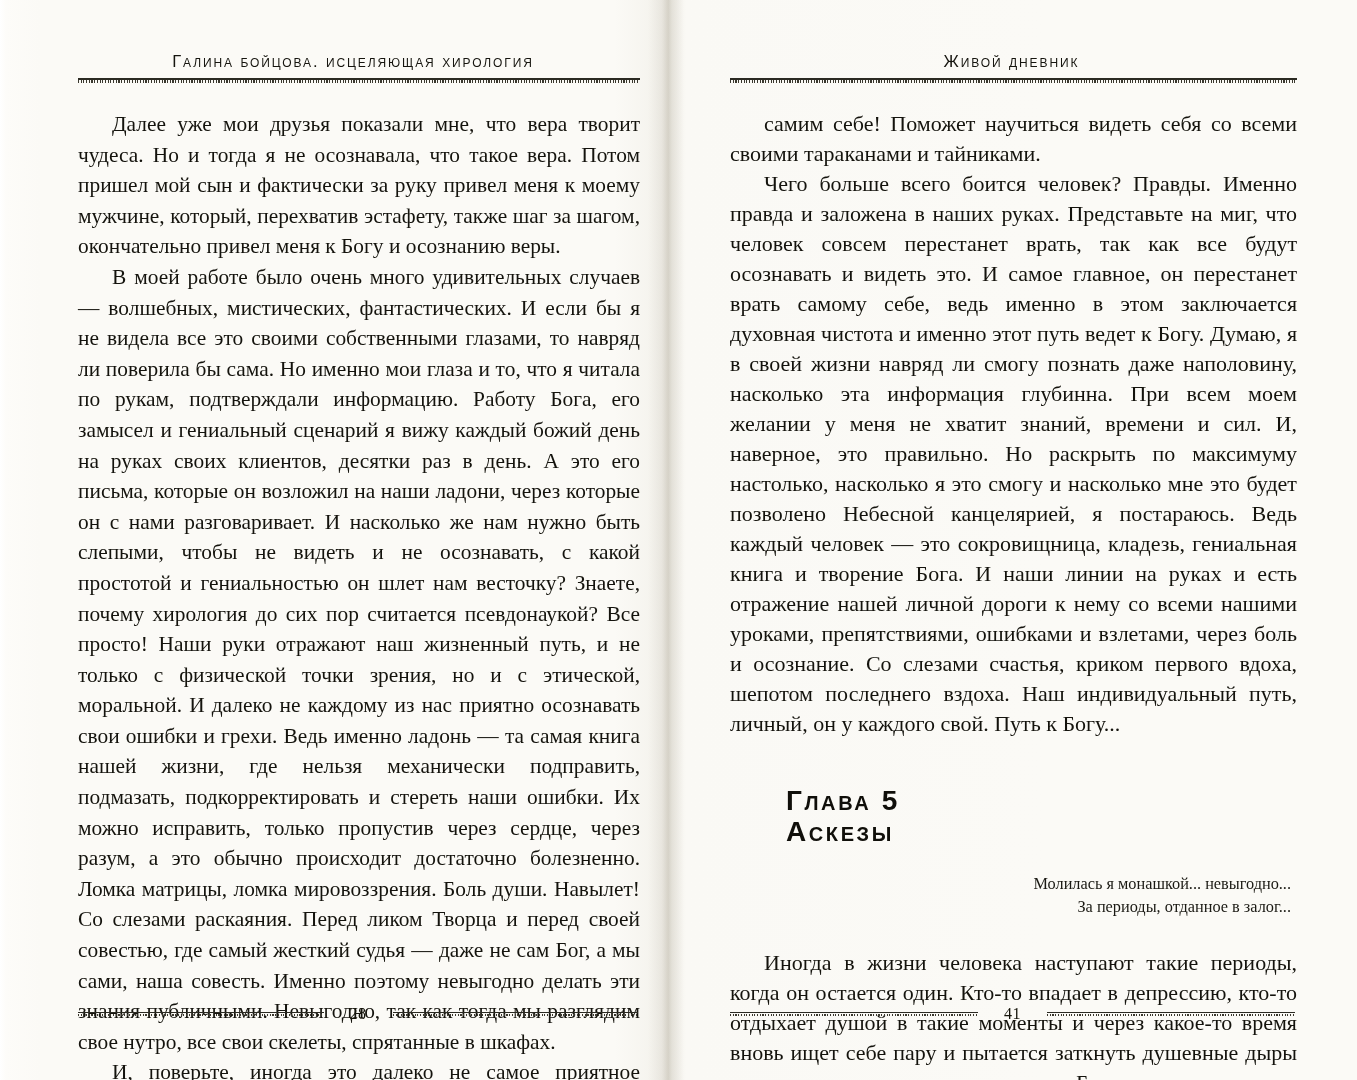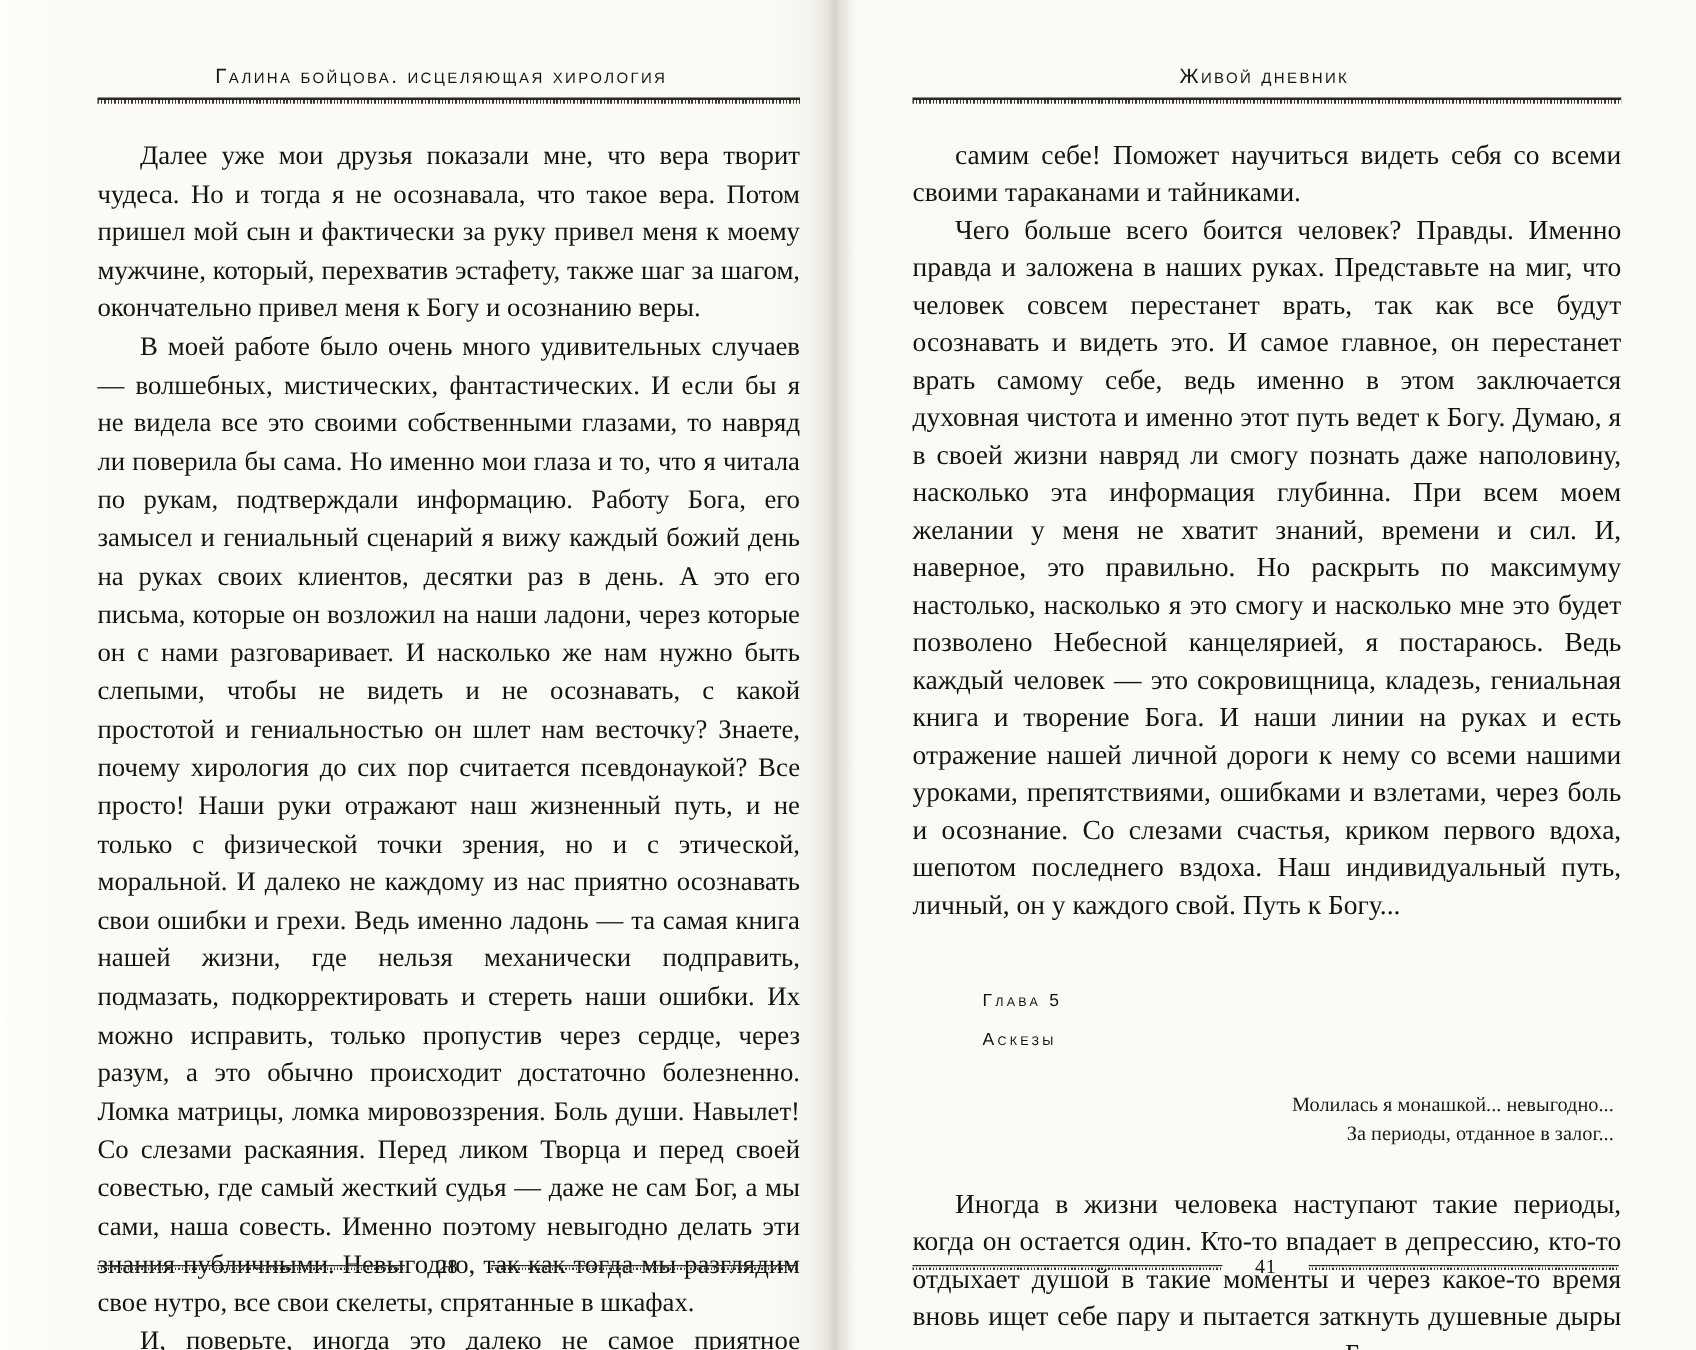--- a/index.html
+++ b/index.html
@@ -112,22 +112,22 @@
   .body-col p {
     margin: 0;
     text-indent: 34px;
   }
   .col-right { font-size: 22px; line-height: 30.0px; }
 
   
   .chapter-block { margin-top: 46px; padding-left: 56px; }
   .chapter-line {
     font-family: "Liberation Sans", "DejaVu Sans", sans-serif;
-    font-weight: normal;
-    font-size: 14px;
+    font-weight: bold;
+    font-size: 28px;
     letter-spacing: 2.6px;
     color: #100f0a;
     font-variant: small-caps;
     text-transform: lowercase;
     line-height: 31px;
   }
   .chapter-line::first-letter { text-transform: uppercase; }
 
   .epigraph {
     margin-top: 26px;

